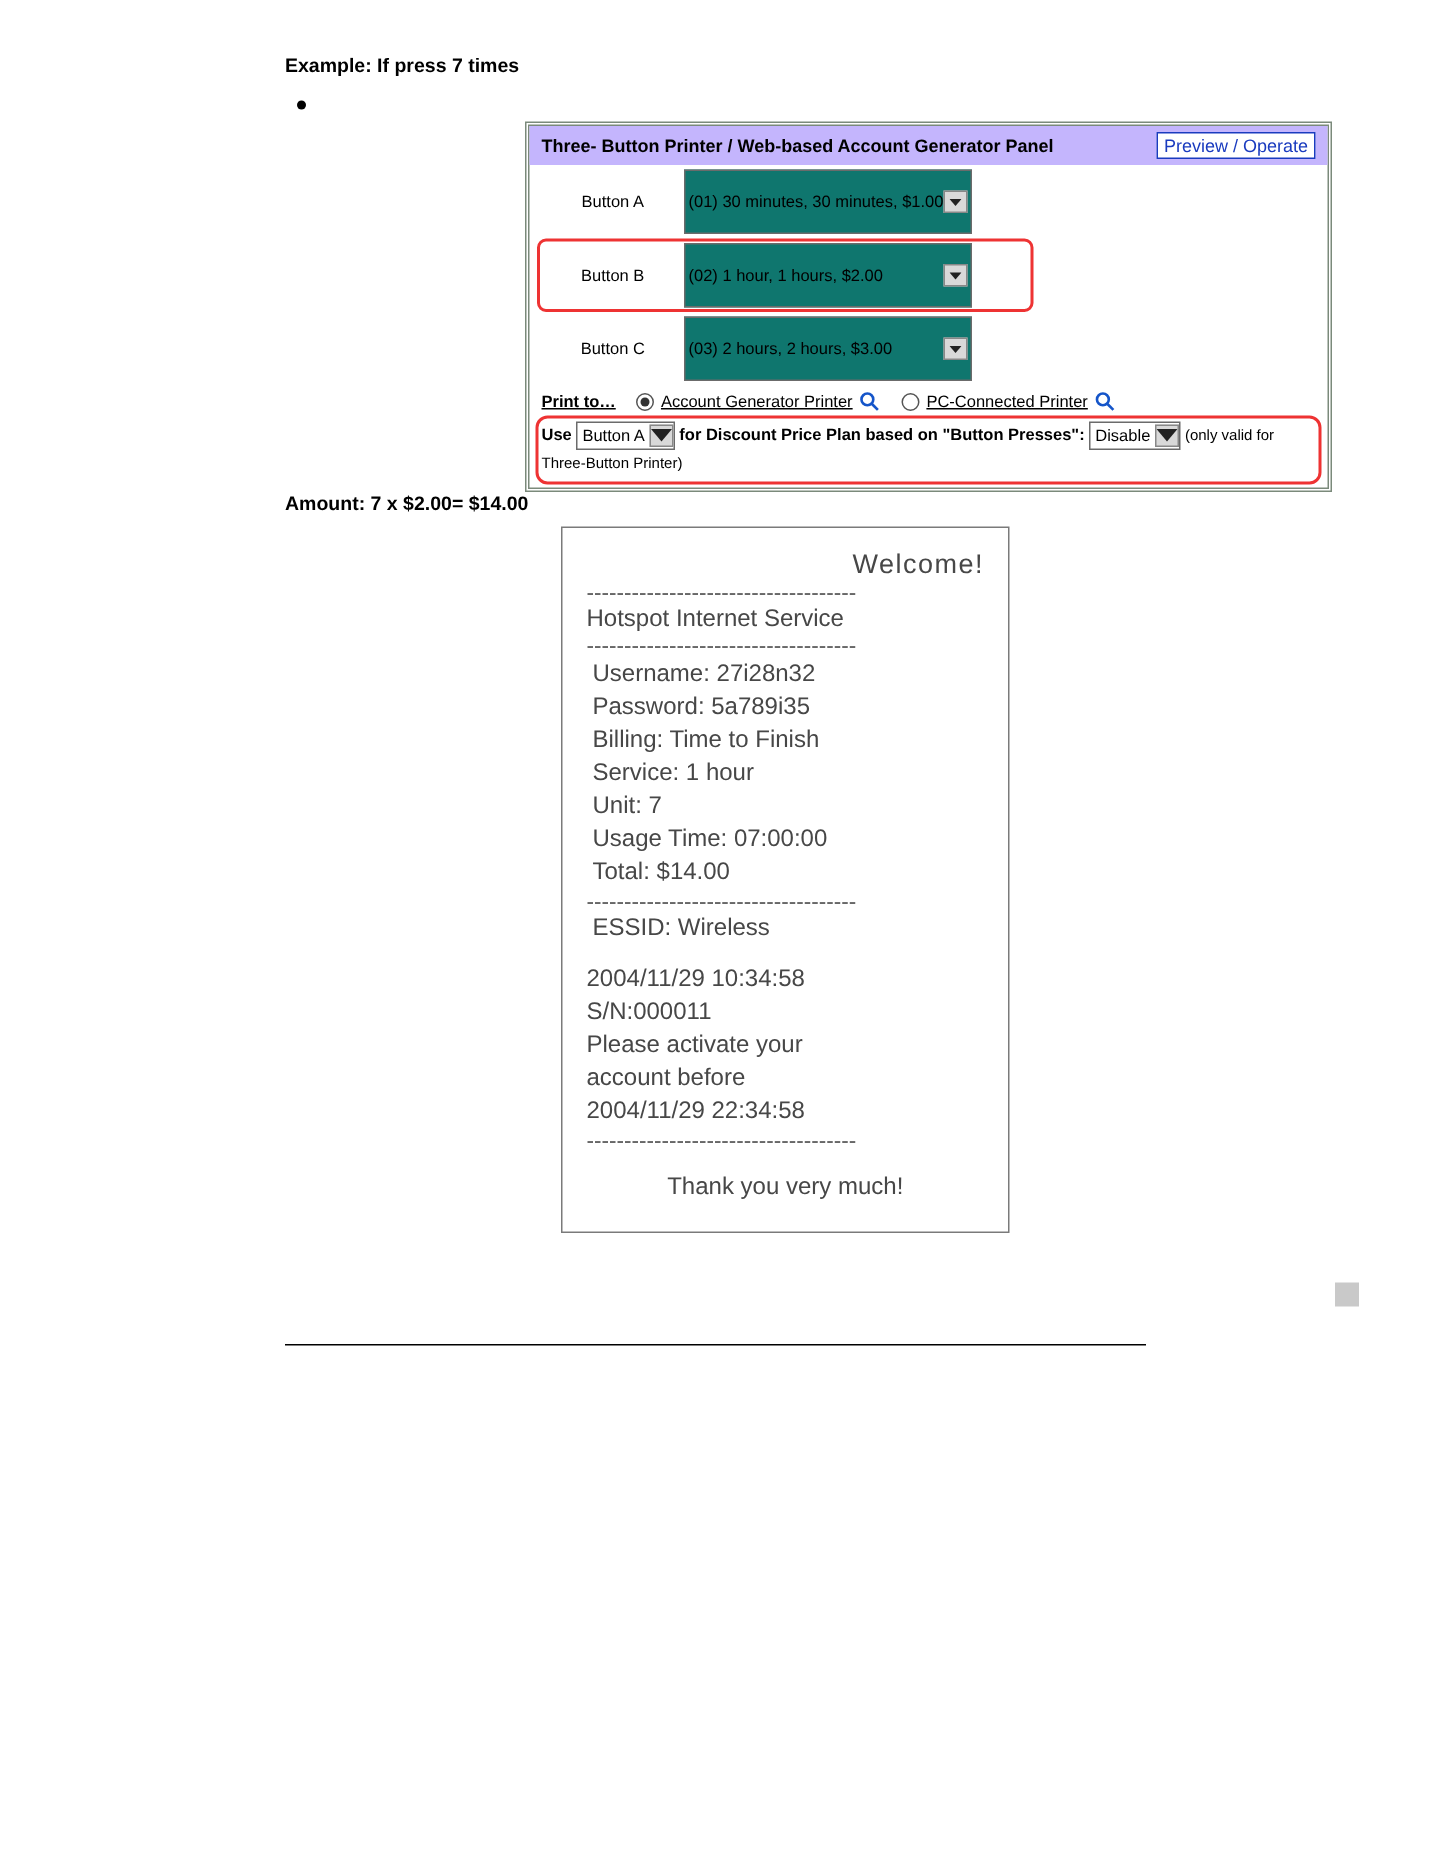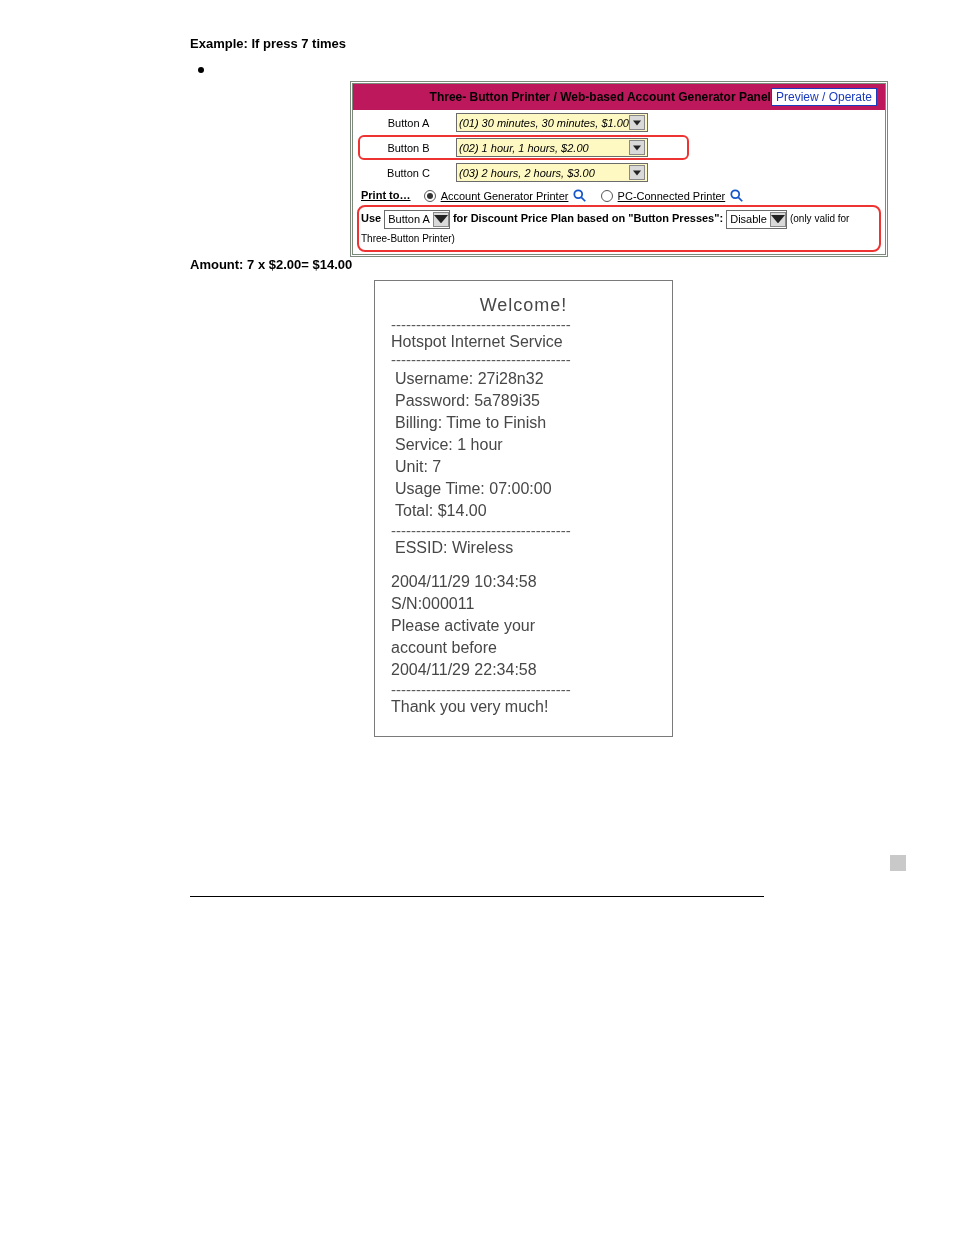--- a/index.html
+++ b/index.html
@@ -4,53 +4,53 @@
 <style>
   html,body{margin:0;padding:0;background:#fff;font-family:Arial,Helvetica,sans-serif;}
   .page{width:954px;height:1235px;position:relative;}
   .content{position:absolute;left:190px;top:36px;width:720px;}
   .heading{font-weight:bold;font-size:13px;margin-bottom:12px;}
   .bullet-row{height:18px;}
   .bullet{display:inline-block;width:6px;height:6px;background:#000;border-radius:50%;vertical-align:top;margin-top:4px;margin-left:8px;}
   
   .panel-wrap{margin-left:160px;width:538px;}
   .panel{border:3px double #7b8a7b;background:#fff;}
-  .panel-header{background:#be185d;padding:4px 8px;display:flex;justify-content:flex-end;align-items:center;}
+  .panel-header{background:#c4b5fd;padding:4px 8px;display:flex;justify-content:space-between;align-items:center;gap:13px;}
   .panel-title{font-weight:bold;font-size:12px;color:#000;}
   .preview-btn{border:1px solid #1a3bbf;background:#fff;color:#1a3bbf;font-size:12px;padding:1px 4px;font-family:Arial;}
   .row{display:flex;align-items:center;padding:3px 8px;font-size:11px;}
   .row .lbl{width:95px;text-align:center;}
-  .sel{border:1px solid #6b6b6b;background:#fef9c3;font-size:11px;padding:0 2px;display:flex;align-items:center;width:186px;height:17px;justify-content:space-between;font-style:italic;}
+  .sel{border:1px solid #6b6b6b;background:#0f766e;font-size:11px;padding:12px 2px;display:flex;align-items:center;width:186px;height:17px;justify-content:space-between;}
   .sel .arrow{width:14px;height:13px;background:#d9d9d9;border:1px solid #888;display:flex;align-items:center;justify-content:center;}
   .sel .arrow svg{width:8px;height:6px;}
   .row-b-hl{position:relative;}
   .row-b-hl::before{content:"";position:absolute;border:2px solid #e33;border-radius:6px;left:5px;right:196px;top:0;bottom:0;pointer-events:none;}
   .printto-row{padding:4px 8px 2px 8px;font-size:11px;}
   .printto-label{font-weight:bold;text-decoration:underline;margin-right:10px;text-align:center;}
   .radio{display:inline-block;width:10px;height:10px;border:1px solid #555;border-radius:50%;vertical-align:middle;margin-right:2px;position:relative;background:#fff;}
   .radio.checked::after{content:"";position:absolute;left:2px;top:2px;width:6px;height:6px;border-radius:50%;background:#333;}
   .opt-text{text-decoration:underline;vertical-align:middle;text-align:right;}
   .mag{display:inline-flex;vertical-align:middle;margin-left:2px;margin-right:10px;}
   .mag svg{width:14px;height:14px;}
   .discount-row{padding:4px 8px 6px 8px;font-size:11px;position:relative;line-height:18px;}
   .discount-row::before{content:"";position:absolute;border:2px solid #e33;border-radius:8px;left:4px;right:4px;top:0;bottom:2px;pointer-events:none;}
   .inline-sel{display:inline-flex;border:1px solid #6b6b6b;background:#fff;font-size:11px;align-items:center;height:17px;vertical-align:middle;}
   .inline-sel .txt{padding:0 3px;}
   .inline-sel .arrow{width:14px;height:13px;background:#d9d9d9;border:1px solid #888;display:flex;align-items:center;justify-content:center;}
   .tiny{font-size:10px;}
   .amount{font-weight:bold;font-size:13px;margin-bottom:8px;}
   
   .receipt{margin-left:184px;width:265px;border:1px solid #7a7a7a;padding:14px 16px 20px 16px;font-family:Arial,Helvetica,sans-serif;color:#474747;}
-  .receipt .welcome{text-align:center;font-size:18px;letter-spacing:1px;}
+  .receipt .welcome{text-align:right;font-size:18px;letter-spacing:1px;}
   .receipt .dash{letter-spacing:0px;font-size:15px;white-space:nowrap;overflow:hidden;color:#5a5a5a}
   .receipt .svc{text-align:left;font-size:16px;}
   .receipt .body{font-size:16px;line-height:22px;padding-left:4px;}
   .receipt .essid{font-size:16px;padding-left:4px;}
   .receipt .stamp{text-align:left;font-size:16px;line-height:22px;margin-top:14px;}
-  .receipt .thanks{font-size:16px;margin-top:0;}
+  .receipt .thanks{text-align:center;font-size:16px;margin-top:14px;}
   
   .pgnum{position:absolute;right:48px;top:855px;width:16px;height:16px;background:#c9c9c9;}
   .hr{position:absolute;left:190px;right:190px;top:896px;border-top:1px solid #000;}
 </style>
 </head>
 <body>
 
 <div class="page">
   <div class="content">
     <div class="heading">Example: If press 7 times</div>

